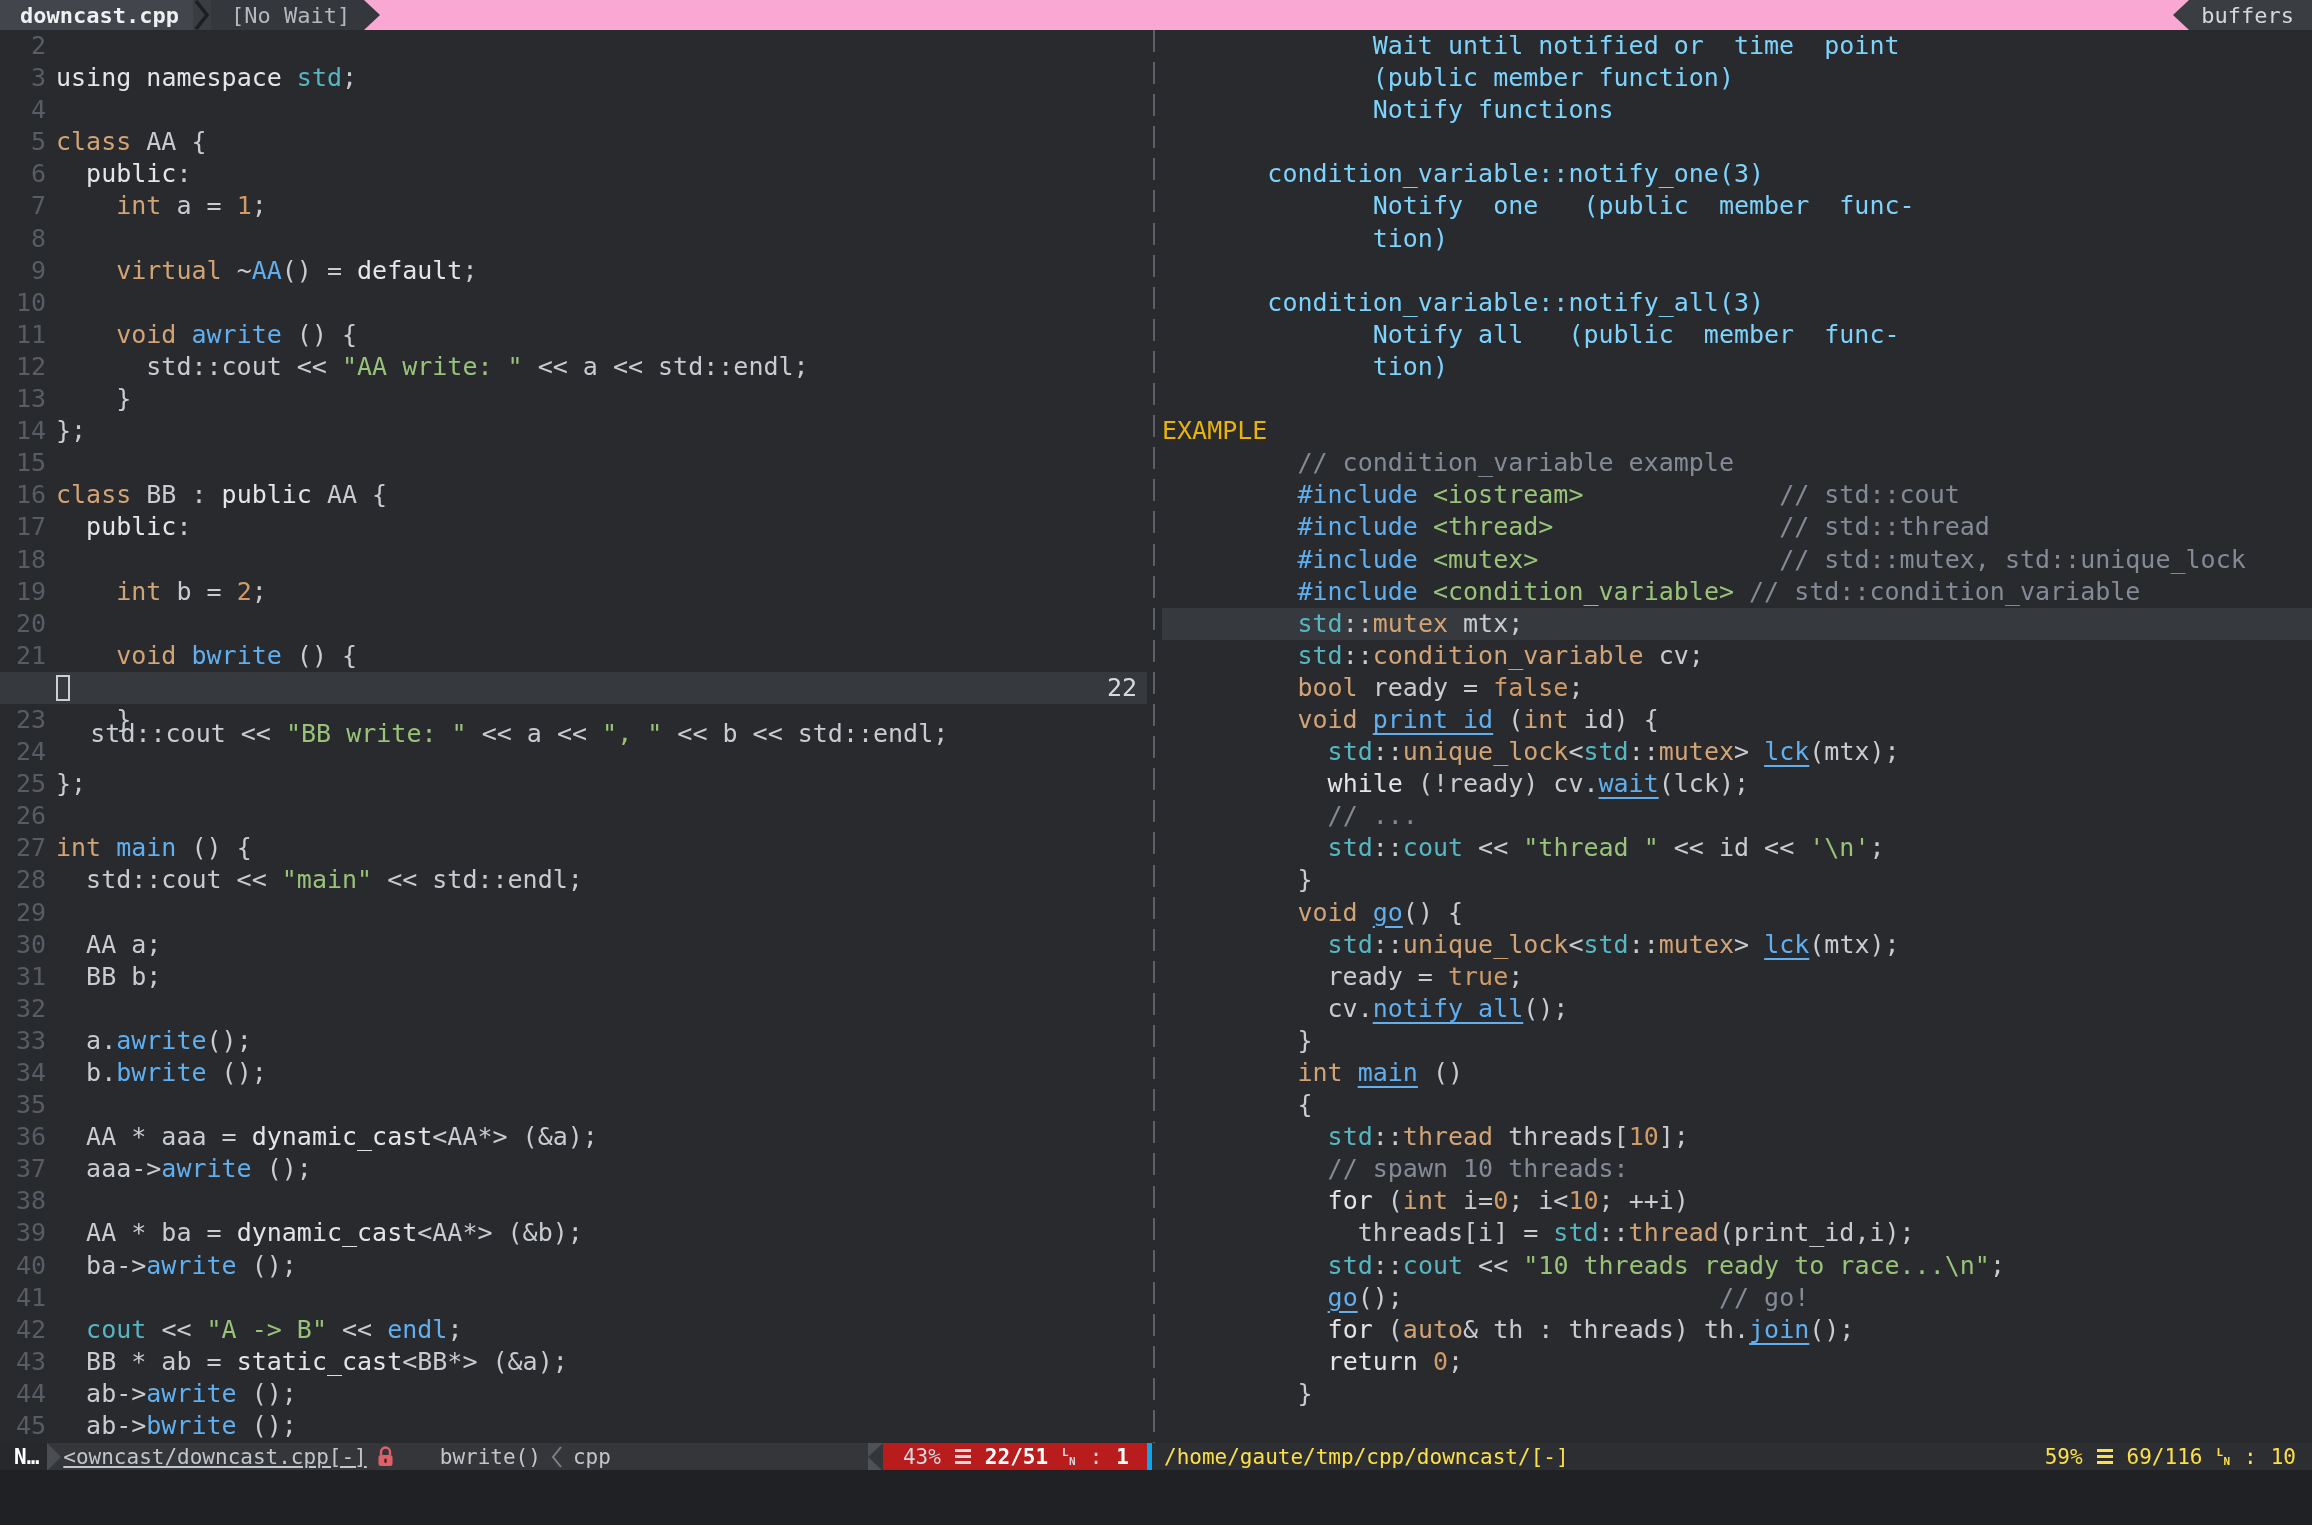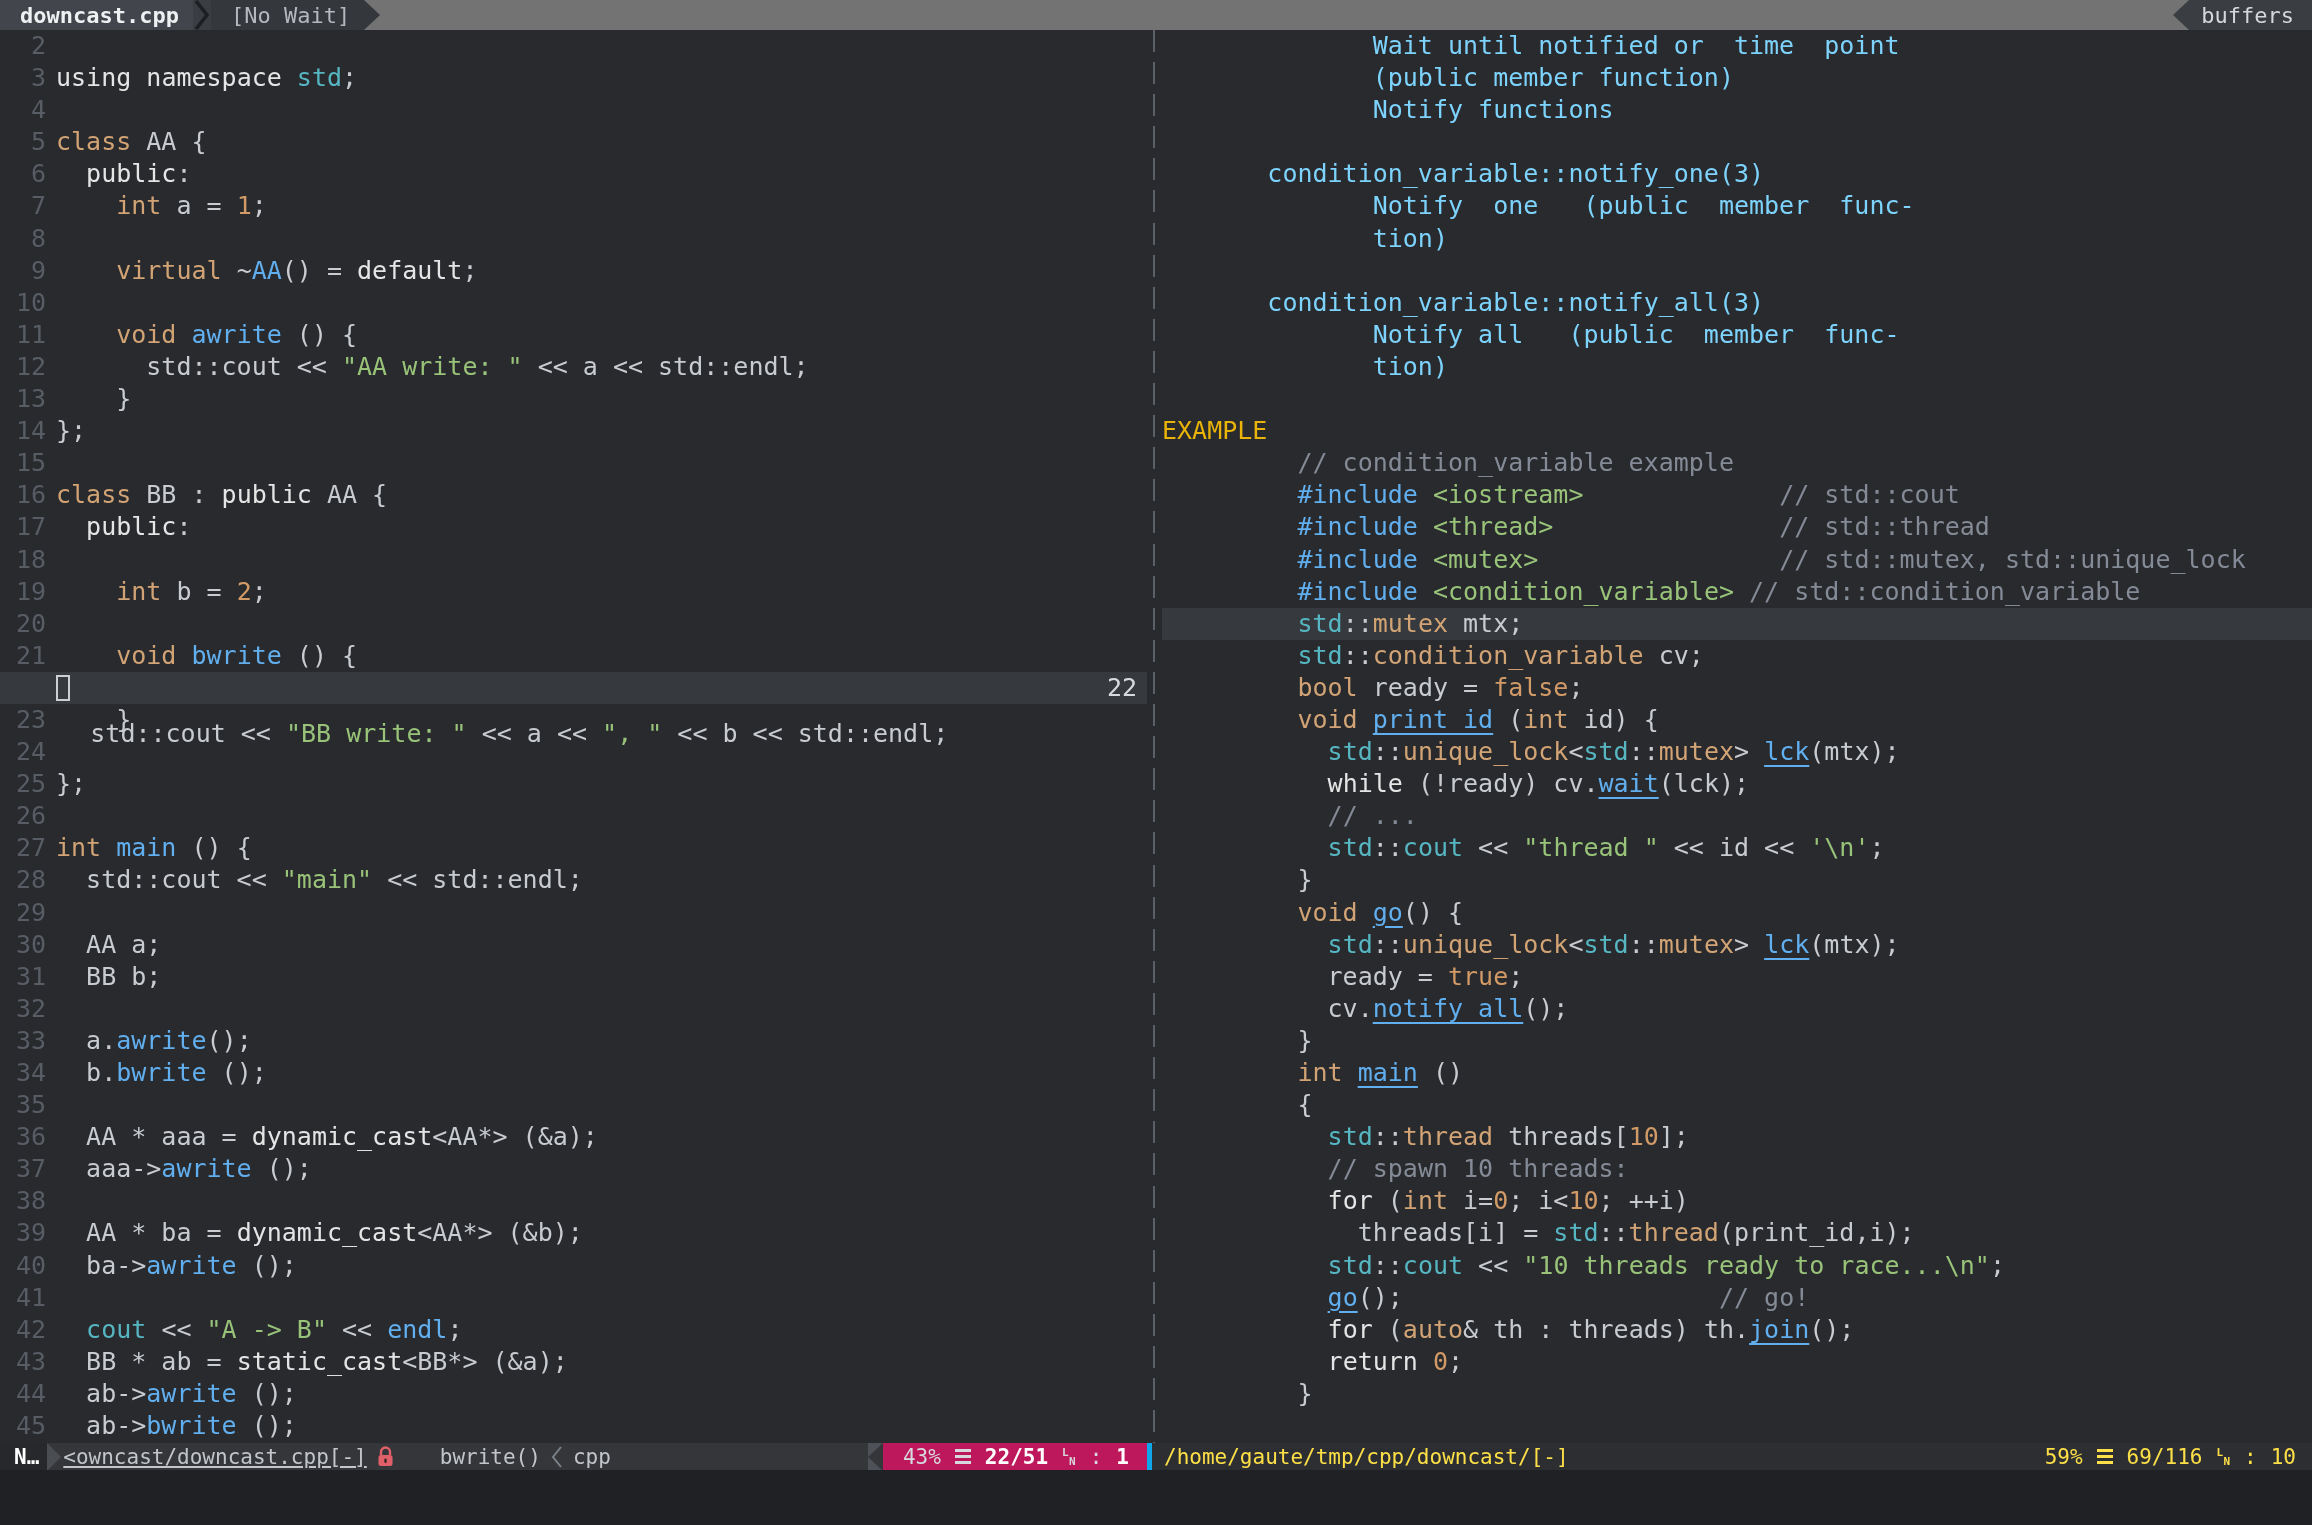--- a/index.html
+++ b/index.html
@@ -2,21 +2,21 @@
 <html><head>
 <meta charset="utf-8">
 <style>
   * { box-sizing: border-box; }
   html,body { margin:0; padding:0; background:#1f2124; }
   body { width:2312px; height:1525px; overflow:hidden;
          font-family:"DejaVu Sans Mono","Liberation Mono",monospace; }
   .screen { width:2312px; height:1525px; display:flex; flex-direction:column; }
 
   
-  .tabline { height:30px; background:#737373; display:flex; align-items:stretch;
+  .tabline { height:30px; background:#f9a8d4; display:flex; align-items:stretch;
              font-size:22px; color:#c9ccd1; flex:none; }
   .tab { display:flex; align-items:center; padding:0 14px 0 20px; background:#3a3d42; }
   .tab.active { color:#eef0f2; font-weight:bold; background:#42454b; }
   .tab.inactive { color:#b4b8be; background:#34373b; }
   .tab-chevron { display:flex; align-items:center; background:#3a3d42; }
   .tri-right-end { width:0; height:0; border-top:15px solid transparent;
                    border-bottom:15px solid transparent; border-left:16px solid #34373b; }
   .tabline-spacer { flex:1; }
   .tri-left-buf { width:0; height:0; border-top:15px solid transparent;
                   border-bottom:15px solid transparent; border-right:16px solid #3a3d42; }
@@ -62,21 +62,21 @@
              height:100%; display:flex; align-items:center; }
   .sl-mode-arrow { width:0; height:0; border-top:14px solid transparent;
                    border-bottom:14px solid transparent; border-left:14px solid #4a4d52; }
   .sl-file { margin-left:2px;text-decoration:underline; }
   .lockwrap { display:flex; align-items:center; margin-left:10px; }
   .sl-func { margin-left:46px; }
   .thin-chevron { margin:0 10px; display:inline-flex; align-items:center; }
   .sl-fill { flex:1; }
   .tri-left-perc { width:0; height:0; border-top:14px solid transparent;
                    border-bottom:14px solid transparent; border-right:15px solid #34363a; background:#4e5157; }
-  .sl-perc { background:#be185d; color:#d6d9dd; height:100%; display:flex; align-items:center;
+  .sl-perc { background:#b91c1c; color:#d6d9dd; height:100%; display:flex; align-items:center;
              gap:14px; padding:0 18px 0 20px; }
   .sl-perc .bold { font-weight:bold; color:#ffffff; }
   .bars-icon { display:inline-block; width:16px; height:15px;
     background:repeating-linear-gradient(to bottom,currentColor 0 3px,transparent 3px 6px); }
   .ln-glyph { display:inline-flex; flex-direction:column; font-size:11px; line-height:9px;
               font-weight:bold; letter-spacing:0; }
   .ln-glyph .bn { padding-left:7px; }
   .sl-right { flex:1; background:#2c2e32; color:#fde047; display:flex; align-items:center;
               padding:0 16px 0 12px; border-left:5px solid #0ea5e9; }
   .sl-right .rgrp { margin-left:auto; display:flex; align-items:center; gap:14px; }

